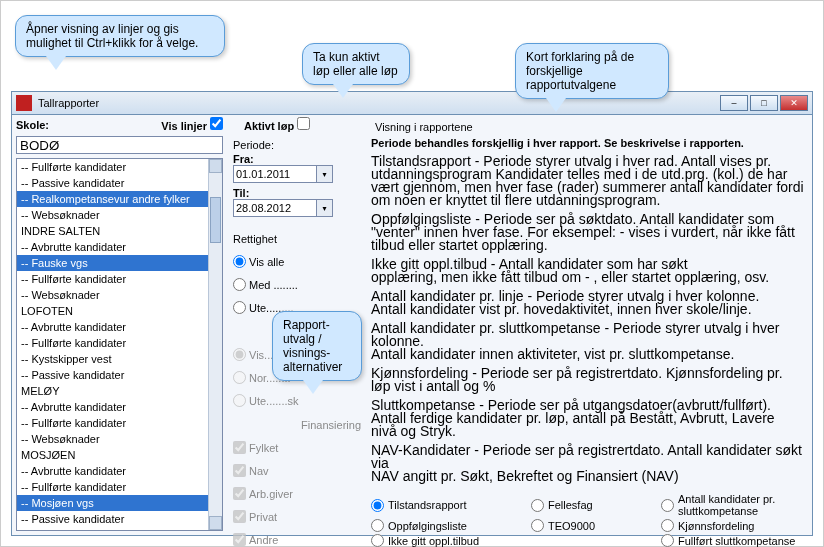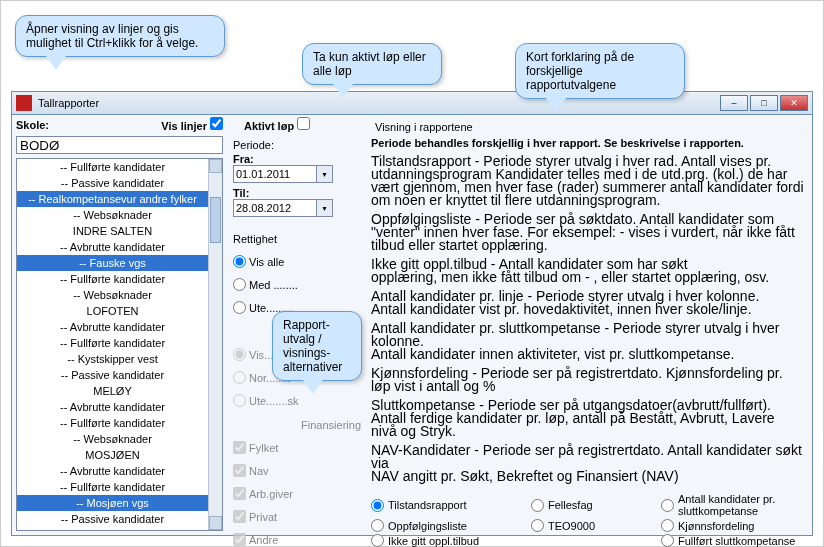--- a/index.html
+++ b/index.html
@@ -1,39 +1,39 @@
 <!DOCTYPE html>
 <html><head>
 <meta charset="utf-8">
 <style>
   * { box-sizing: border-box; }
   body { margin: 0; font-family: Tahoma, Arial, sans-serif; font-size: 11px; background: #fff; }
   .page { position: relative; width: 824px; height: 547px; border: 1px solid #ccc; }
   .callout { position: absolute; background: #d0e8ff; border: 1px solid #5a9cd8; border-radius: 12px; padding: 6px 10px; font-size: 12px; color: #000; z-index: 50; box-shadow: 2px 2px 4px rgba(0,0,0,0.2); }
   .callout::after { content: ""; position: absolute; width: 0; height: 0; border-left: 10px solid transparent; border-right: 10px solid transparent; border-top: 14px solid #d0e8ff; bottom: -14px; left: 30px; }
   #callout1 { top: 14px; left: 14px; width: 210px; }
-  #callout2 { top: 42px; left: 301px; width: 140px; }
-  #callout3 { top: 42px; left: 514px; width: 170px; }
+  #callout2 { top: 42px; left: 301px; width: 108px; }
+  #callout3 { top: 42px; left: 514px; width: 154px; }
   #callout4 { top: 310px; left: 271px; width: 90px; }
   .titlebar { position: absolute; top: 90px; left: 10px; right: 10px; height: 24px; background: linear-gradient(#e9eff6, #cfdff0); border: 1px solid #6d90b3; display: flex; align-items: center; padding: 0 4px; }
   .titlebar .app-icon { width: 16px; height: 16px; background: #c02020; margin-right: 6px; }
   .titlebar-title { flex: 1; font-weight: normal; color: #000; }
   .titlebar-buttons { display: flex; gap: 2px; }
   .titlebar-buttons .btn { width: 28px; height: 16px; border: 1px solid #5a7ba0; background: linear-gradient(#f5f9fe,#cddff1); display:flex;align-items:center;justify-content:center;font-size:9px;}
   .titlebar-buttons .btn.close-btn { background: linear-gradient(#e98b8b,#c43030); color: #fff; }
   .window-body { position: absolute; top: 114px; left: 10px; right: 10px; bottom: 10px; border: 1px solid #6d90b3; border-top: none; background: #f3f6fb; display: flex; }
   .left-col { width: 215px; display: flex; flex-direction: column; }
   .left-header { display: flex; justify-content: space-between; align-items: center; padding: 2px 4px; font-weight: bold; }
   .school-input { margin: 2px 4px; height: 18px; border: 1px solid #7a8aaa; background: #fff; padding: 0 3px; }
   .listbox { flex: 1; margin: 2px 4px 4px 4px; border: 1px solid #7a8aaa; background: #fff; overflow: hidden; position: relative; }
   .list-inner { position: absolute; inset: 0; overflow: hidden; padding-right: 14px; }
   .scrollbar { position: absolute; right: 0; top: 0; bottom: 0; width: 14px; background: #e6ecf4; border-left: 1px solid #b9c6d8; }
   .sb-arrow { height: 14px; background: #cfdcec; border: 1px solid #9fb1c8; }
   .sb-handle { position: absolute; left: 1px; right: 1px; height: 46px; top: 38px; background: #bcd0e8; border: 1px solid #8aa3c2; }
-  .list-inner div { padding: 0 4px; height: 16px; line-height: 16px; white-space: nowrap; overflow: hidden; text-align: center; }
+  .list-inner div { padding: 0 4px; height: 16px; line-height: 16px; white-space: nowrap; overflow: hidden; }
   .list-inner div.selected { background: #2f74d0; color: #fff; }
   .mid-col { width: 140px; padding: 4px 6px; }
   .aktivt-row { position: absolute; left: 232px; top: 2px; font-weight: bold; }
   .fs-label { color: #000; margin-bottom: 2px; padding-top: 2px; }
   .fs-label.dis { color: #8a8a8a; text-align: right; }
   input.date { width: 84px; height: 18px; border: 1px solid #7a8aaa; padding: 0 2px; font-size: 11px; }
   .dd-btn { width: 16px; height: 18px; border: 1px solid #7a8aaa; border-left: none; background: #e6ecf4; display:inline-flex;align-items:center;justify-content:center;font-size:8px; vertical-align: top;}
   .radio-row, .check-row { display: flex; align-items: center; gap: 3px; margin: 10px 0; }
   .radio-row.disabled, .check-row.disabled { color: #8a8a8a; }
   .right-col { flex: 1; padding: 4px 8px 4px 4px; display: flex; flex-direction: column; font-size: 11px; }

